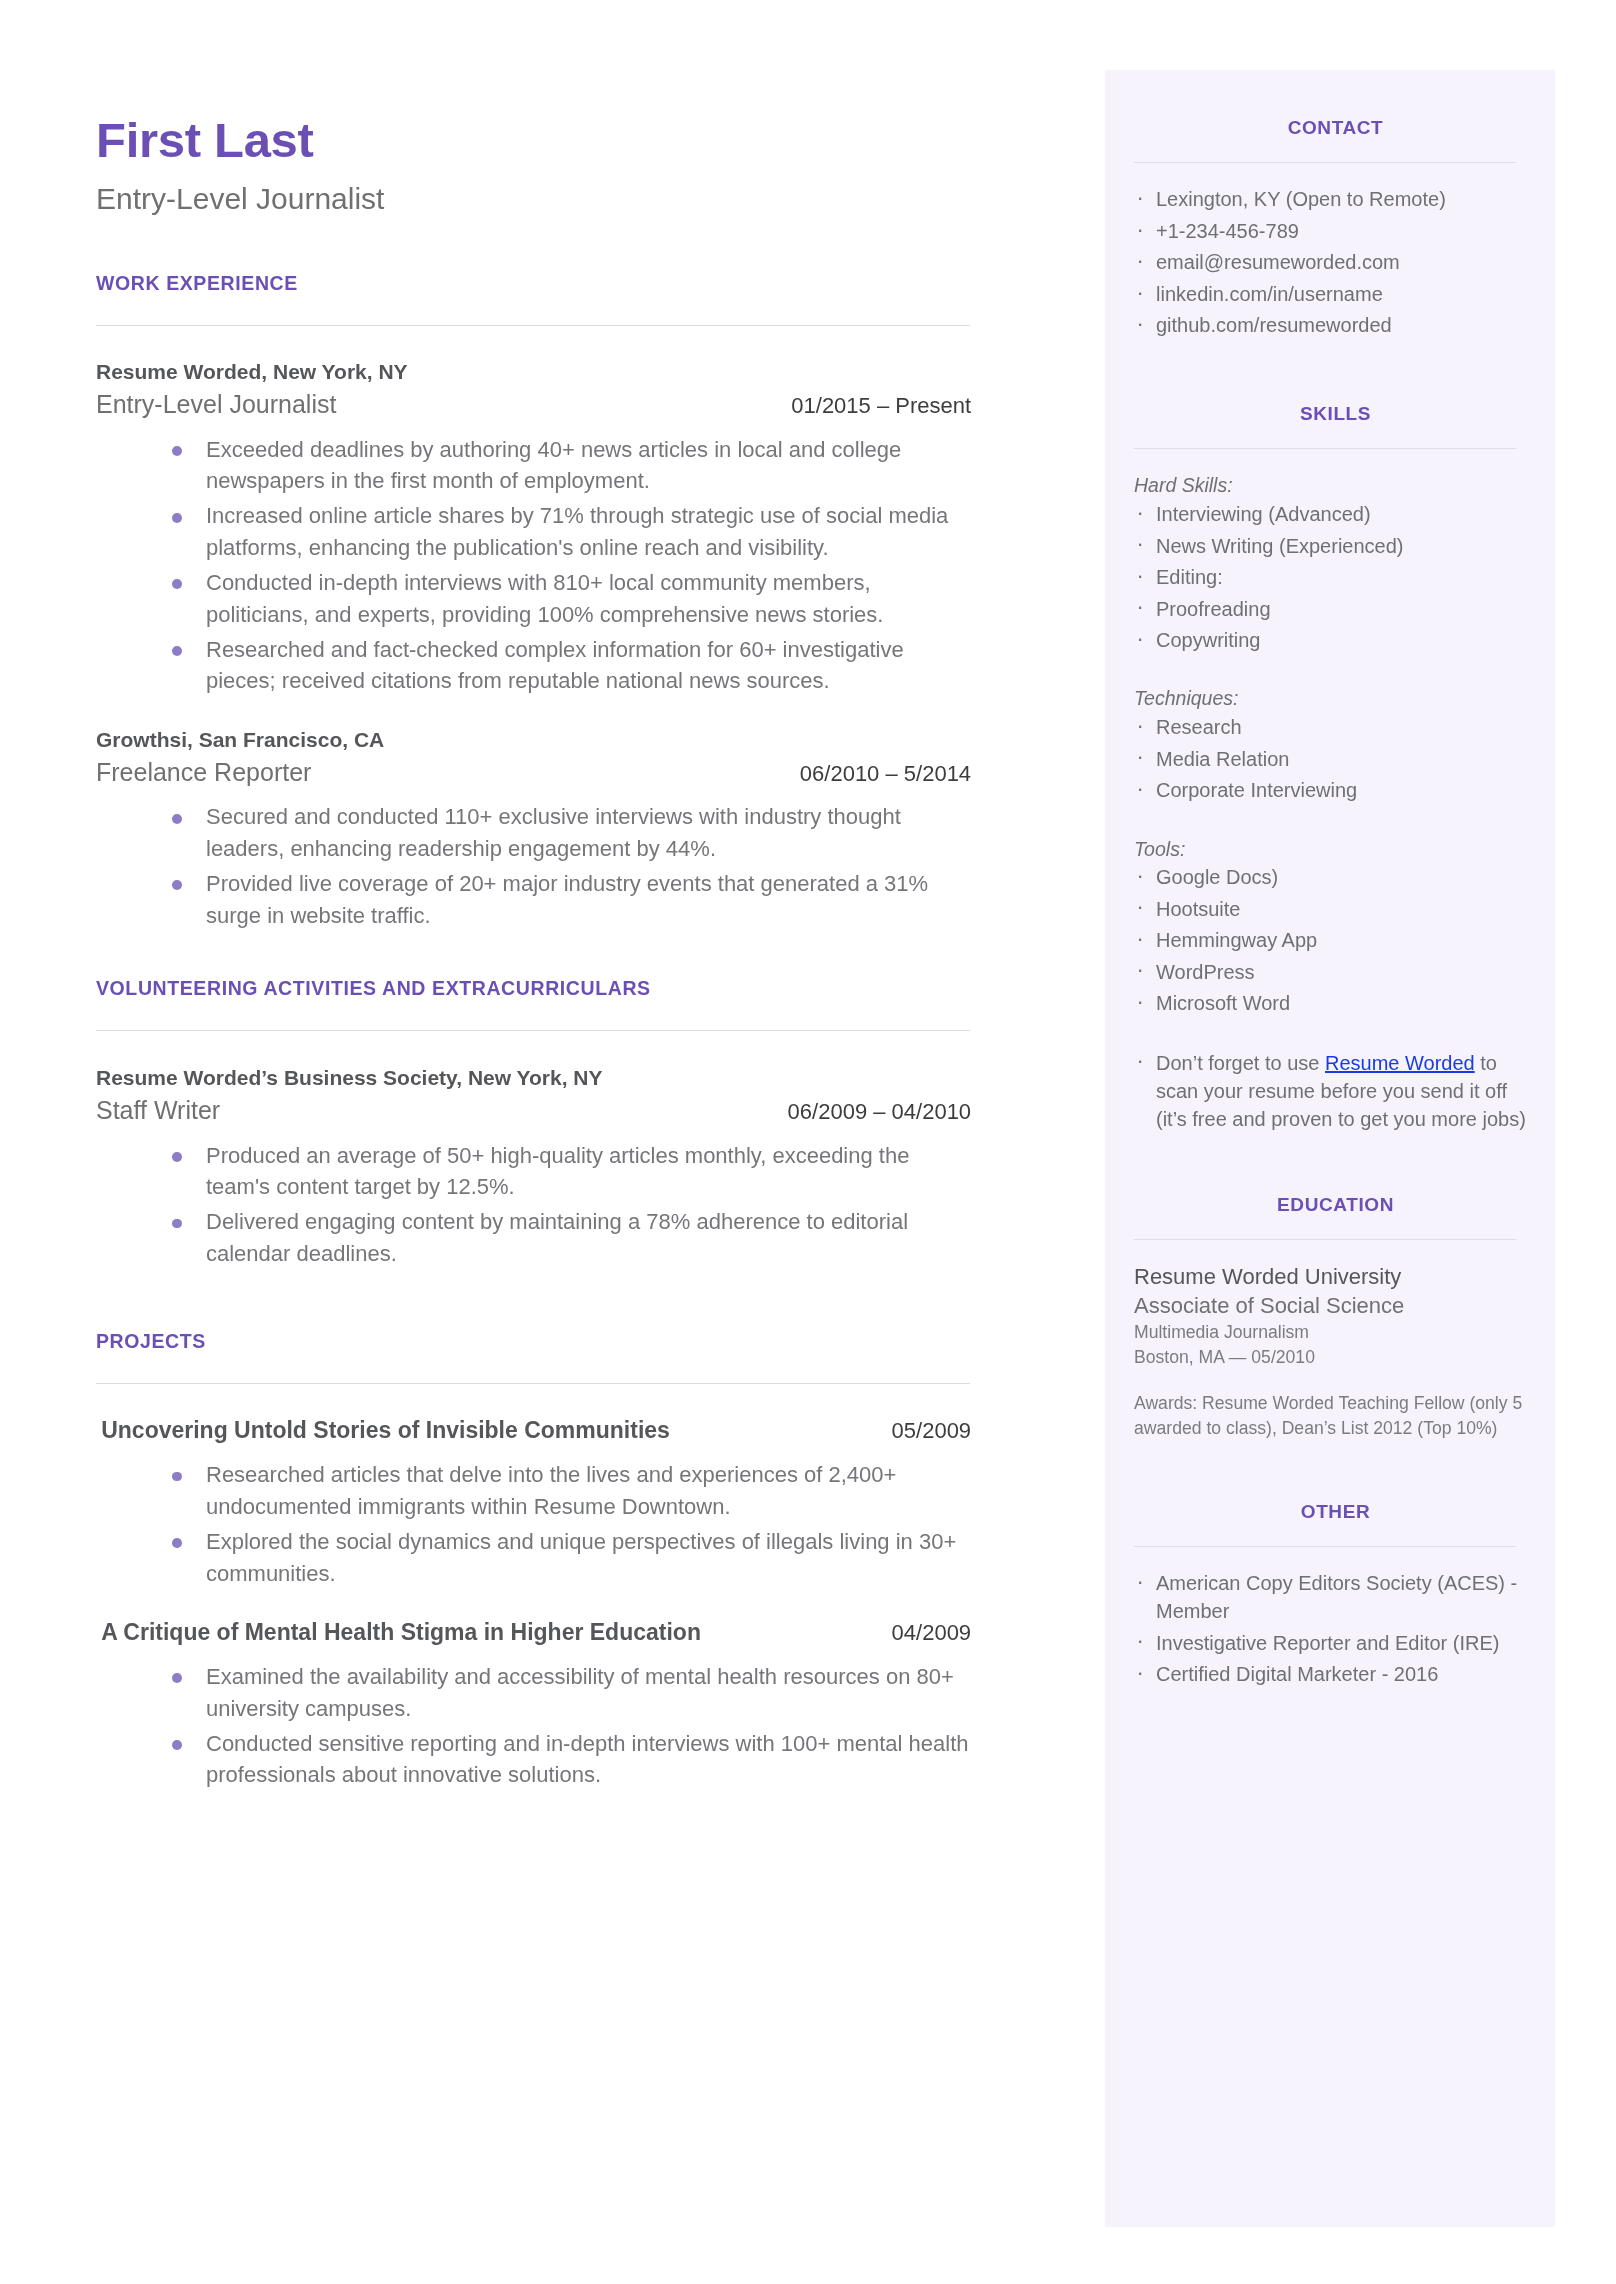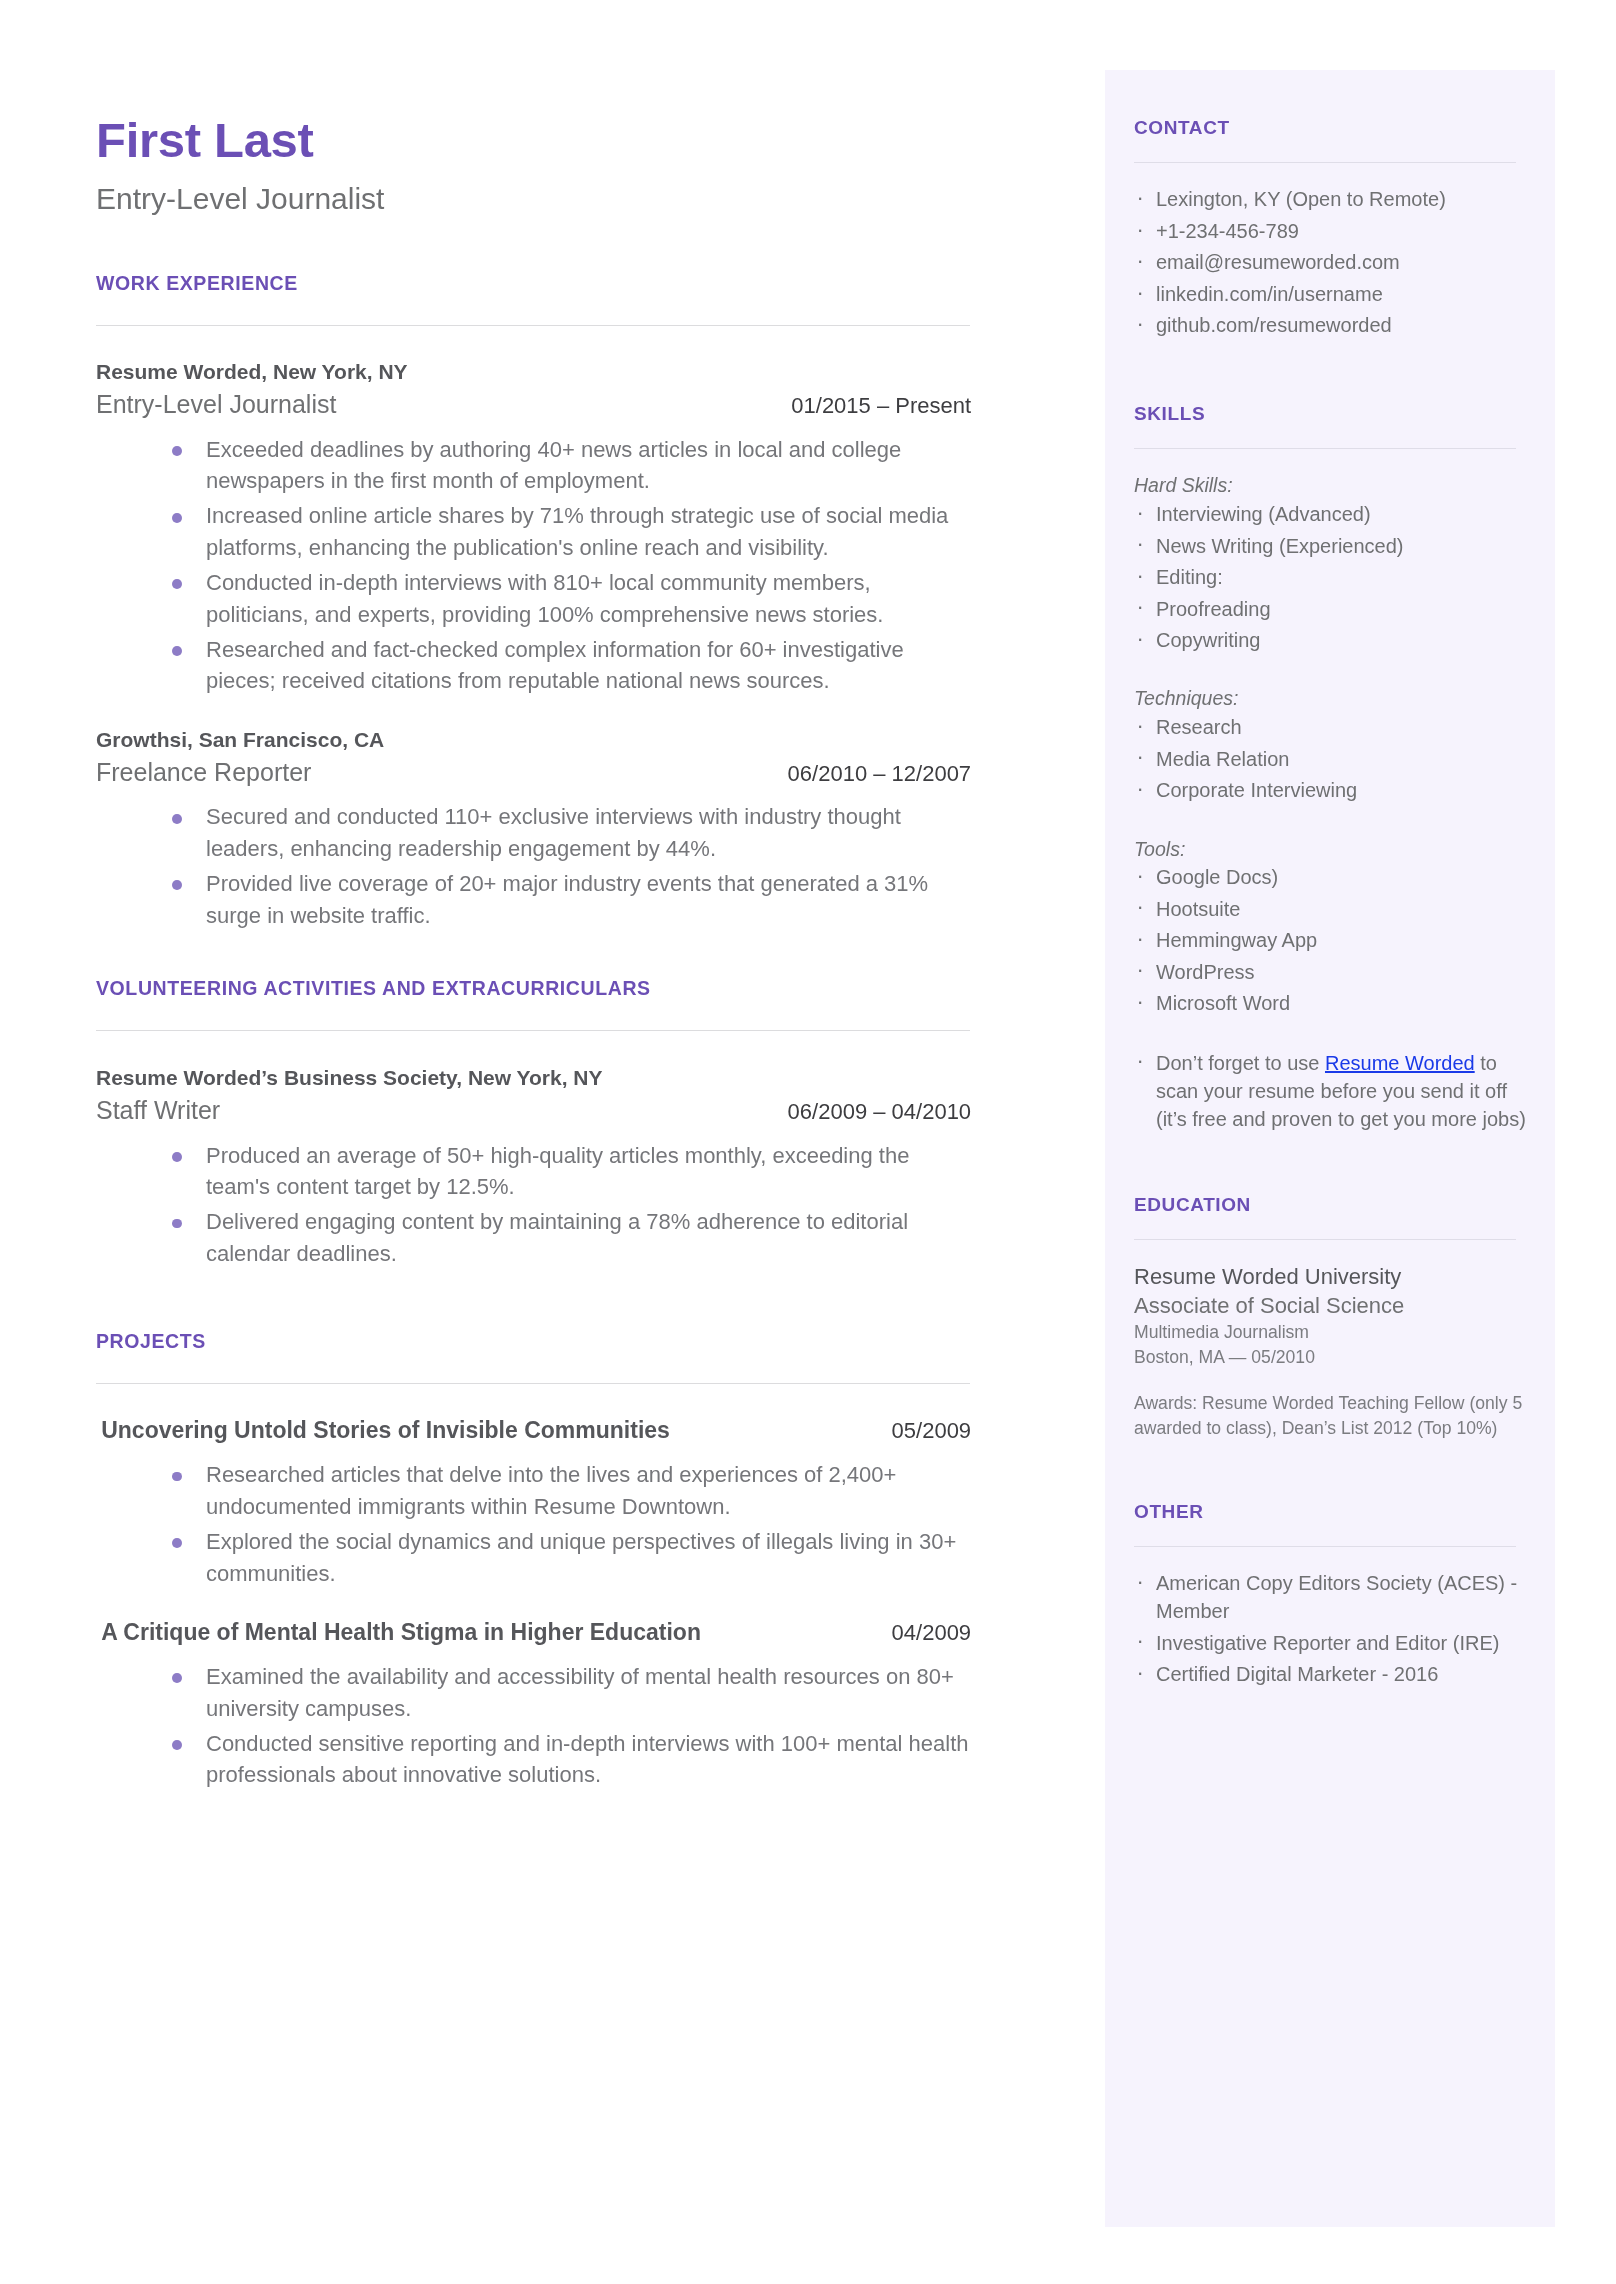--- a/index.html
+++ b/index.html
@@ -149,20 +149,21 @@
     background: #F6F3FD;
     padding: 0 29px;
   }
 
   .side-head {
     font-size: 19px;
     font-weight: 700;
     color: #6B4FB5;
     letter-spacing: 0.6px;
     text-transform: uppercase;
+    text-align: center;
   }
 
   .side-rule {
     height: 0.7px;
     background: #DFDDE8;
     width: 382px;
     margin-top: 23.4px;
   }
 
   .side-block { margin-top: 23.4px; }
@@ -271,21 +272,21 @@
           <li>Increased online article shares by 71% through strategic use of social media platforms, enhancing the publication's online reach and visibility.</li>
           <li>Conducted in-depth interviews with 810+ local community members, politicians, and experts, providing 100% comprehensive news stories.</li>
           <li>Researched and fact-checked complex information for 60+ investigative pieces; received citations from reputable national news sources.</li>
         </ul>
       </div>
 
       <div class="entry">
         <div class="org">Growthsi, San Francisco, CA</div>
         <div class="role-row">
           <div class="role">Freelance Reporter</div>
-          <div class="dates">06/2010 – 12/2007</div>
+          <div class="dates">06/2010 – 5/2014</div>
         </div>
         <ul class="bullets">
           <li>Secured and conducted 110+ exclusive interviews with industry thought leaders, enhancing readership engagement by 44%.</li>
           <li>Provided live coverage of 20+ major industry events that generated a 31% surge in website traffic.</li>
         </ul>
       </div>
     </div>
 
     <div class="sec-vol">
       <div class="section-head">VOLUNTEERING ACTIVITIES AND EXTRACURRICULARS</div>

